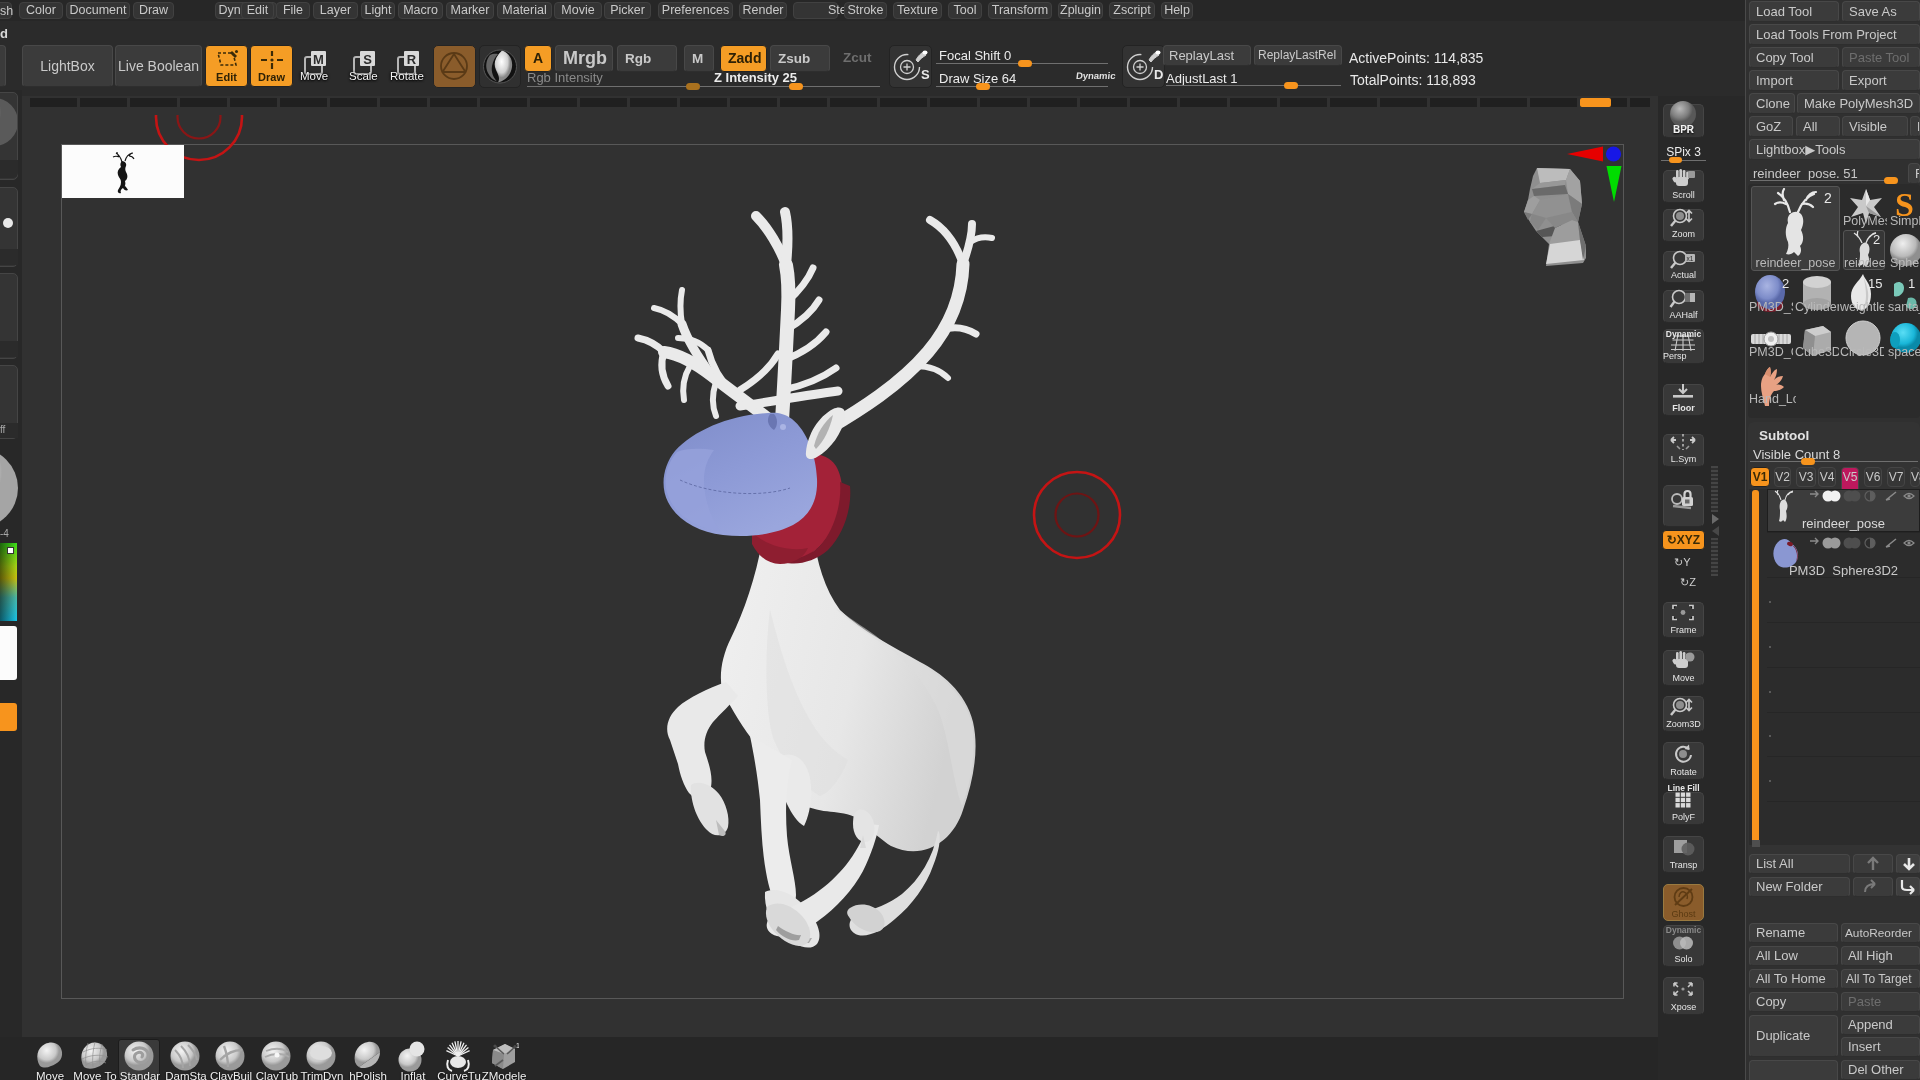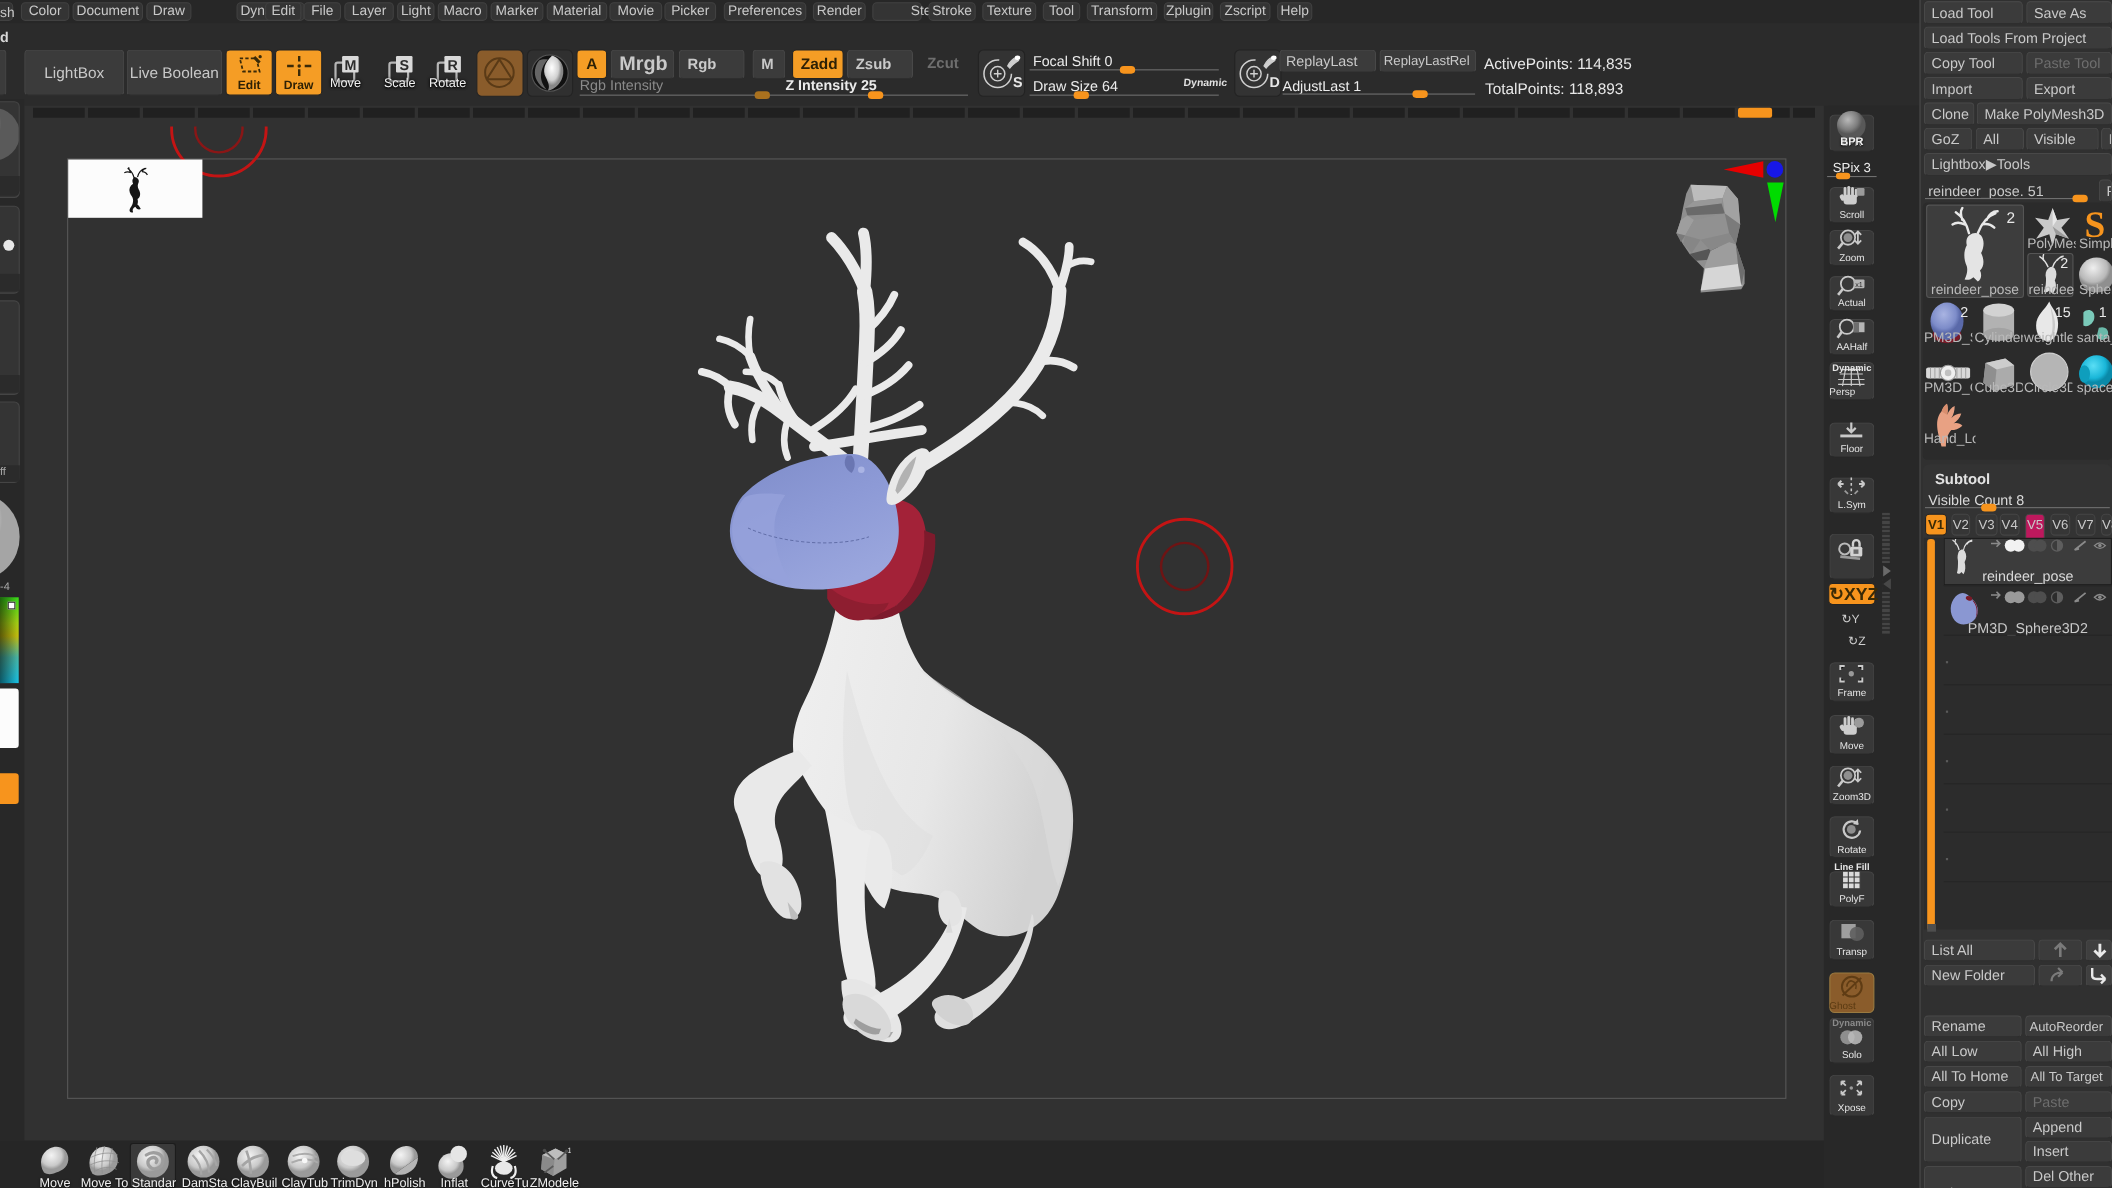--- a/index.html
+++ b/index.html
@@ -561,21 +561,21 @@
         <path d="M5 4 L23 4 M3.5 8 L24.5 8 M2 13 L26 13 M2 17.5 L26 17.5"></path>
         <path d="M9 2 L6 19 M14 2 L14 19 M19 2 L22 19"></path>
       </g>
     </svg>
 <div class="abs" style="left:1663px;top:351px;width:22px;text-align:center;color:#e6e6e6;font-size:9px;">Persp</div>
 <div class="shbtn" style="top:384px;height:32px;"></div>
 <svg class="abs" style="left:1669px;top:382px;" width="28" height="22" viewBox="0 0 28 22">
       <path d="M14 2 L14 10 M10 7 L14 11 L18 7" stroke="#c9c9c9" stroke-width="2" fill="none"></path>
       <rect x="4" y="13" width="20" height="2.6" fill="#c9c9c9"></rect>
     </svg>
-<div class="abs" style="left:1663px;top:403px;width:41px;text-align:center;color:#e6e6e6;font-size:9px;">Floor</div>
+<div class="abs" style="left:1663px;top:403px;width:41px;text-align:center;color:#e6e6e6;font-size:9px;font-weight:bold;">Floor</div>
 <div class="shbtn" style="top:434px;height:33px;"></div>
 <svg class="abs" style="left:1669px;top:432px;" width="28" height="22" viewBox="0 0 28 22">
       <path d="M7 8 L2 8 M2 8 L5 5 M2 8 L5 11 M21 8 L26 8 M26 8 L23 5 M26 8 L23 11" stroke="#c9c9c9" stroke-width="1.8" fill="none"></path>
       <path d="M14 2 L14 18" stroke="#c9c9c9" stroke-width="1.4" stroke-dasharray="2.5 2.5"></path>
       <path d="M8 14 L11 17 M17 17 L20 14" stroke="#9a9a9a" stroke-width="1.6"></path>
     </svg>
 <div class="abs" style="left:1663px;top:454px;width:41px;text-align:center;color:#e6e6e6;font-size:9px;">L.Sym</div>
 <div class="shbtn" style="top:485px;height:42px;"></div>
 <svg class="abs" style="left:1669px;top:489px;" width="28" height="22" viewBox="0 0 28 22">
       <circle cx="8" cy="10" r="5" fill="none" stroke="#b9b9b9" stroke-width="1.8"></circle>
@@ -656,22 +656,22 @@
 <div class="handle" style="left:1669px;top:157px;width:13px;height:6px;"></div>
 <div class="abs" style="left:1663px;top:329px;width:41px;text-align:center;color:#e6e6e6;font-size:8.5px;font-weight:bold;">Dynamic</div>
 <div class="abs" style="left:1663px;top:783px;width:41px;text-align:center;color:#e6e6e6;font-size:8.5px;font-weight:bold;">Line Fill</div>
 <div class="abs" style="left:1663px;top:925px;width:41px;text-align:center;color:#8a8a8a;font-size:8.5px;font-weight:bold;">Dynamic</div>
 <div class="abs" style="left:1663px;top:884px;width:41px;height:37px;background:#8a5c2b;border:1px solid #9a7a40;border-radius:5px;"></div>
 <svg class="abs" style="left:1670px;top:886px;" width="27" height="24" viewBox="0 0 27 24">
 <circle cx="13.5" cy="11" r="9" fill="none" stroke="#5f3c14" stroke-width="1.8"></circle>
 <path d="M5 19 L22 3" stroke="#5f3c14" stroke-width="1.8"></path>
 <path d="M9 11 C9 7 12 5 14 6 C17 7 18 10 17 13" fill="none" stroke="#5f3c14" stroke-width="1.4"></path>
     </svg>
-<div class="abs" style="left:1663px;top:909px;width:41px;text-align:left;color:#5a3a12;font-size:9px;">Ghost</div>
-<div class="abs" style="left:1662px;top:530px;width:43px;height:20px;background:#f7941d;border:1px solid #232323;border-radius:4px;color:#3a2a06;font-weight:bold;font-size:16px;text-align:center;line-height:19px;">↻XYZ</div>
+<div class="abs" style="left:1663px;top:909px;width:41px;text-align:center;color:#5a3a12;font-size:9px;">Ghost</div>
+<div class="abs" style="left:1662px;top:530px;width:43px;height:20px;background:#f7941d;border:1px solid #232323;border-radius:4px;color:#3a2a06;font-weight:bold;font-size:12px;text-align:center;line-height:19px;">↻XYZ</div>
 <div class="abs" style="left:1674px;top:556px;color:#cfcfcf;font-size:11px;">↻Y</div>
 <div class="abs" style="left:1680px;top:576px;color:#cfcfcf;font-size:11px;">↻Z</div>
 <div class="abs" style="left:1663px;top:124px;width:41px;text-align:center;color:#f2f2f2;font-size:10px;font-weight:bold;text-shadow:0 1px 2px #000;">BPR</div>
 <div class="abs" style="left:1711px;top:466px;width:7px;height:110px;background:repeating-linear-gradient(#454545 0 2px,#2e2e2e 2px 4px);"></div>
 <div class="abs" style="left:1711px;top:512px;width:8px;height:26px;background:#282828;"></div>
 <div class="abs" style="left:1712px;top:514px;width:0;height:0;border-left:7px solid #6a6a6a;border-top:5px solid transparent;border-bottom:5px solid transparent;"></div>
 <div class="abs" style="left:1712px;top:526px;width:0;height:0;border-right:7px solid #484848;border-top:5px solid transparent;border-bottom:5px solid transparent;"></div>
 <div class="abs" style="left:1745px;top:0;width:175px;height:1080px;background:#303030;border-left:1px solid #4a4a4a;"></div>
 <div class="btn" style="left:1749px;top:1px;width:90px;height:21px;line-height:19px;padding-left:6px;">Load Tool</div>
 <div class="btn" style="left:1842px;top:1px;width:78px;height:21px;line-height:19px;padding-left:6px;">Save As</div>

